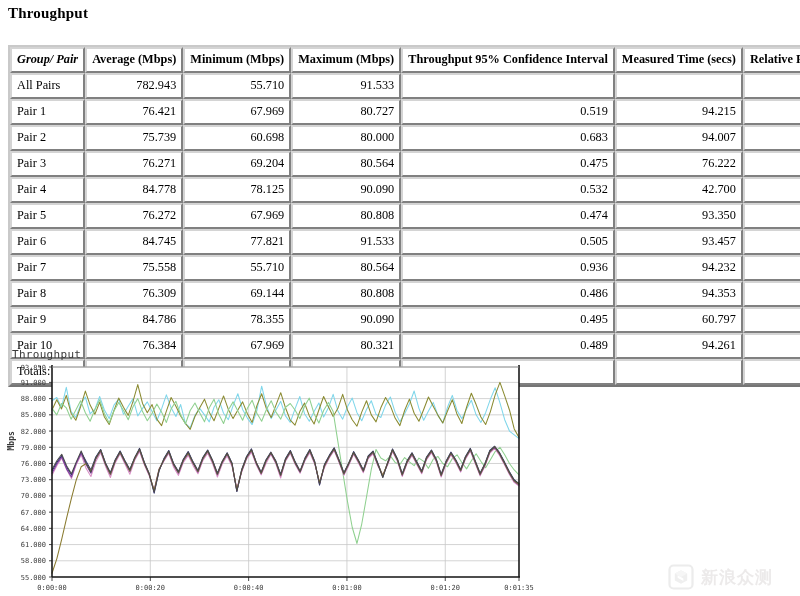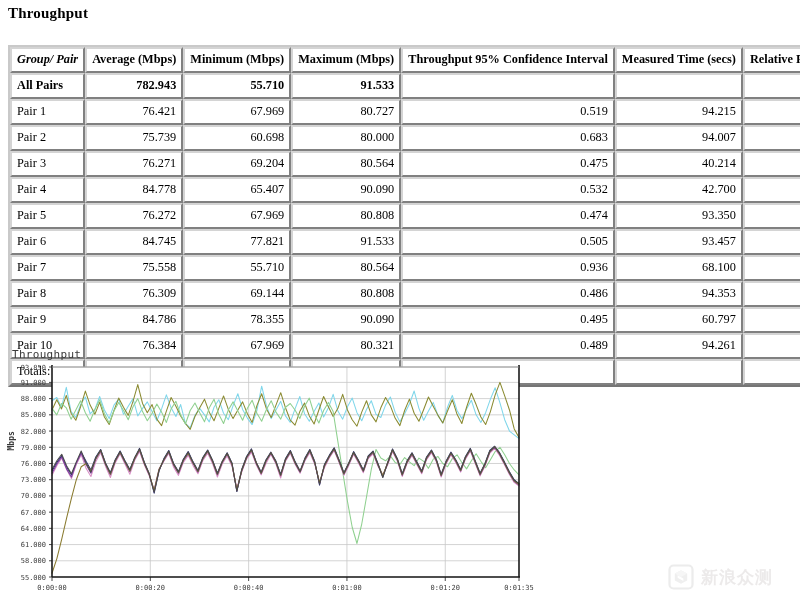--- a/index.html
+++ b/index.html
@@ -58,21 +58,21 @@
   th.c-group      { width: 76px;  text-align: left; padding-left: 5px; font-style: italic; }
   th.c-avg        { width: 88px; font-family: Liberation Serif, serif; }
   th.c-min        { width: 92px; }
   th.c-max        { width: 92px; margin-left: 16px; }
   th.c-ci         { width: 198px; }
   th.c-time       { width: 120px; }
   th.c-prec       { width: 103px; }
 
   td.label  { text-align: left; }
   td.num    { text-align: right; }
-  tr.emphasis td { font-weight: bold; }
+  tr.emphasis td { font-weight: normal; }
 
   
   #chart-block {
     position: absolute;
     left: 0px;
     top: 345px;
     width: 800px;
     height: 251px;
   }
   #chart-title {
@@ -176,27 +176,27 @@
           <td class="num">0.683</td>
           <td class="num">94.007</td>
           <td class="num">0.901</td>
         </tr>
         <tr>
           <td class="label">Pair 3</td>
           <td class="num">76.271</td>
           <td class="num">69.204</td>
           <td class="num">80.564</td>
           <td class="num">0.475</td>
-          <td class="num">40.214</td>
+          <td class="num">76.222</td>
           <td class="num">0.623</td>
         </tr>
         <tr>
           <td class="label">Pair 4</td>
           <td class="num">84.778</td>
-          <td class="num">65.407</td>
+          <td class="num">78.125</td>
           <td class="num">90.090</td>
           <td class="num">0.532</td>
           <td class="num">42.700</td>
           <td class="num">0.628</td>
         </tr>
         <tr>
           <td class="label">Pair 5</td>
           <td class="num">76.272</td>
           <td class="num">67.969</td>
           <td class="num">80.808</td>
@@ -212,21 +212,21 @@
           <td class="num">0.505</td>
           <td class="num">93.457</td>
           <td class="num">0.596</td>
         </tr>
         <tr>
           <td class="label">Pair 7</td>
           <td class="num">75.558</td>
           <td class="num">55.710</td>
           <td class="num">80.564</td>
           <td class="num">0.936</td>
-          <td class="num">68.100</td>
+          <td class="num">94.232</td>
           <td class="num">1.239</td>
         </tr>
         <tr>
           <td class="label">Pair 8</td>
           <td class="num">76.309</td>
           <td class="num">69.144</td>
           <td class="num">80.808</td>
           <td class="num">0.486</td>
           <td class="num">94.353</td>
           <td class="num">0.637</td>

